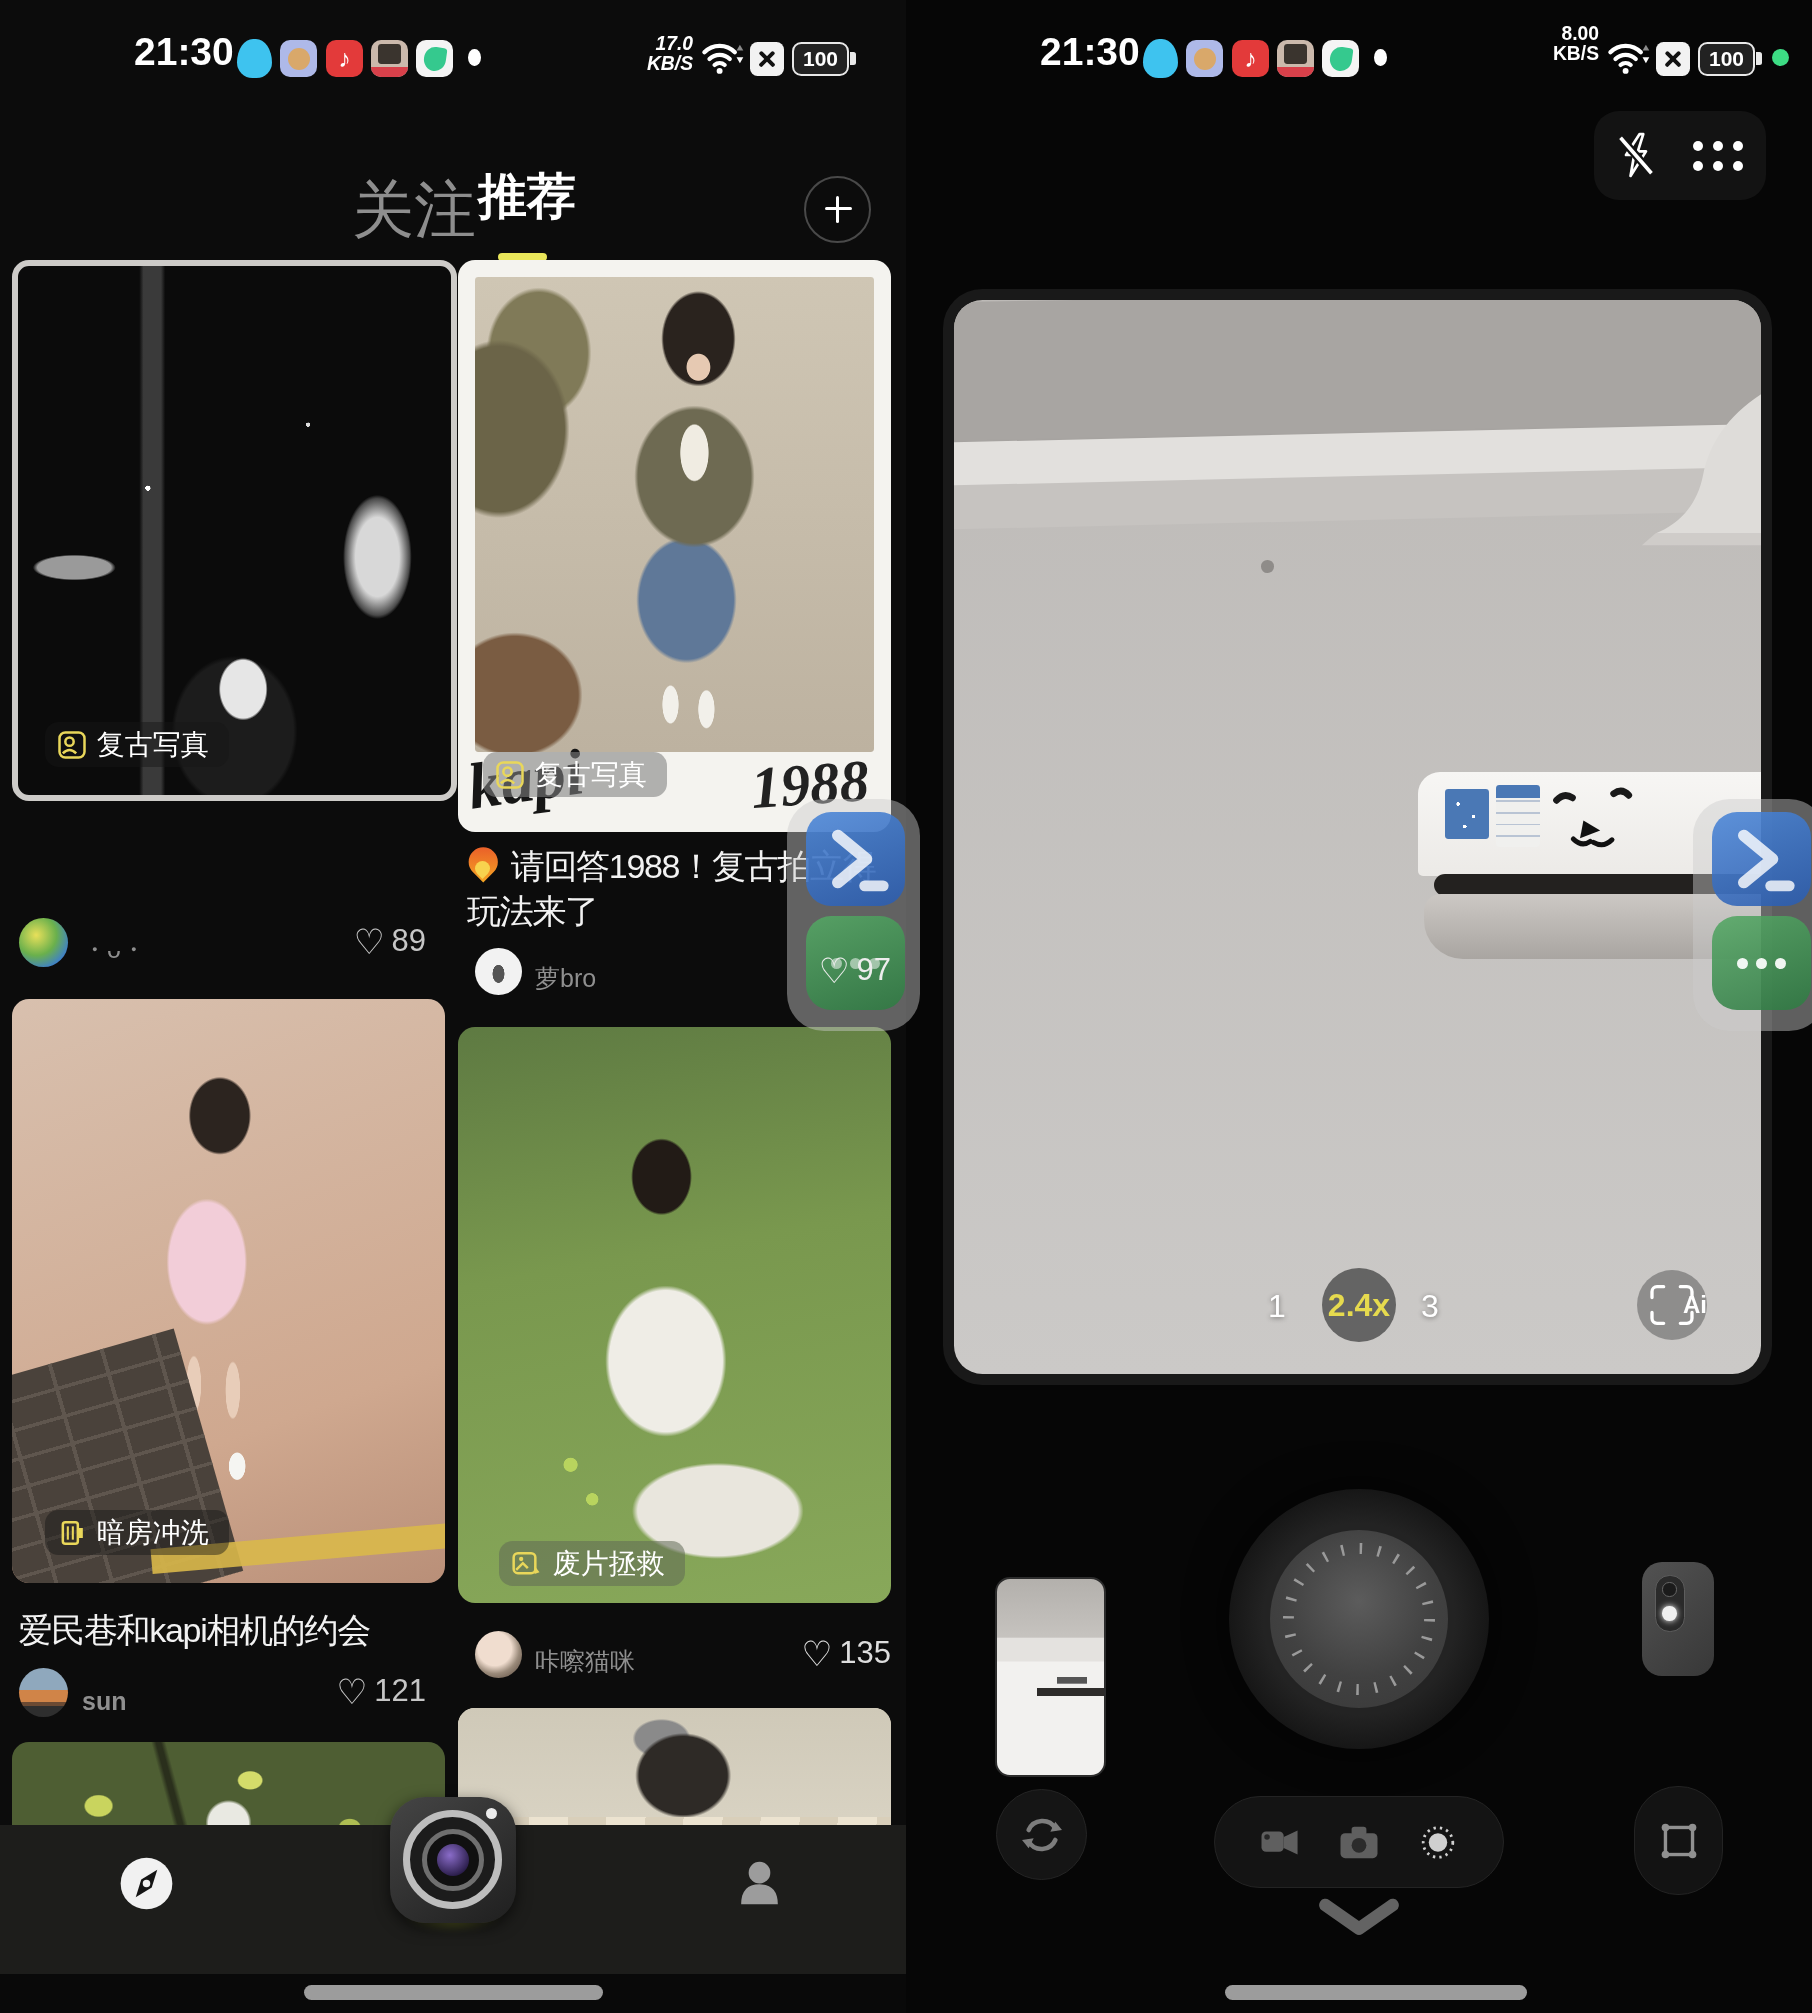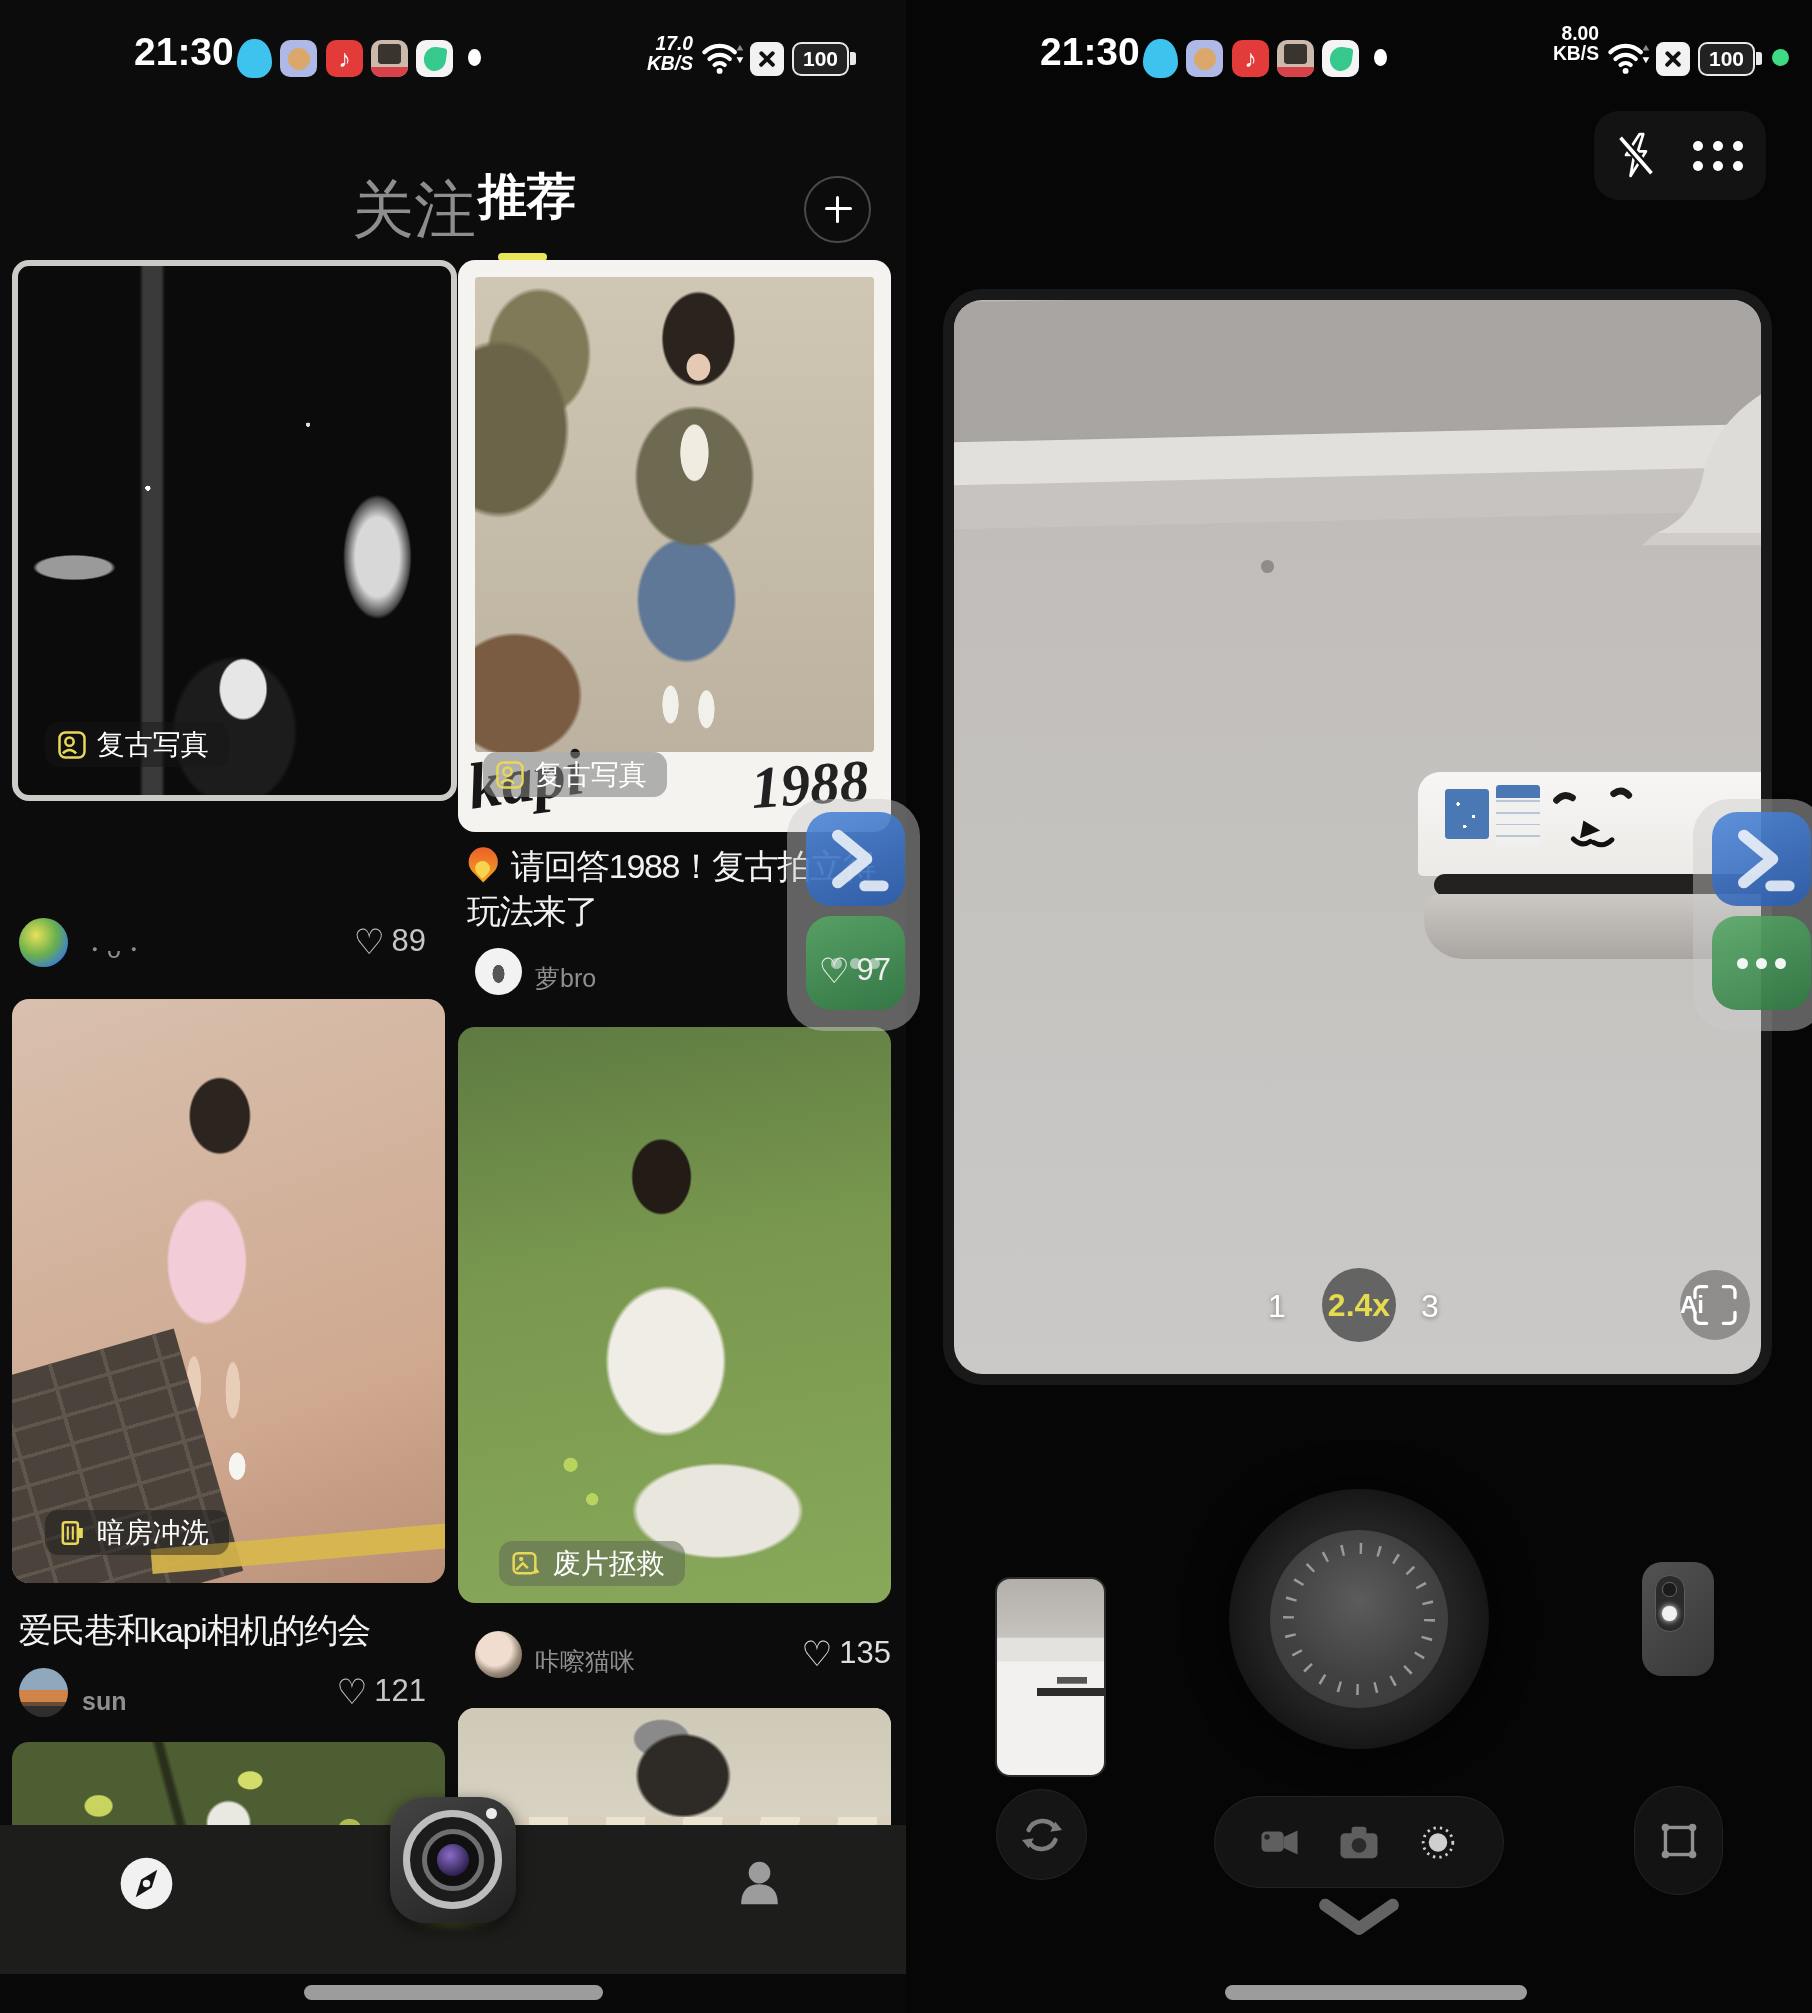--- a/index.html
+++ b/index.html
@@ -156,22 +156,22 @@
          background-image:radial-gradient(3.4px 3.4px at 30% 30%,#fff 0 50%,transparent 55%),
                           radial-gradient(3.4px 3.4px at 65% 55%,#fff 0 50%,transparent 55%),
                           radial-gradient(3.4px 3.4px at 45% 75%,#fff 0 50%,transparent 55%);}
   .ac-label{position:absolute;left:542px;top:485px;width:44px;height:62px;border-radius:3.4px;background:#f0f0ee;
          background-image:linear-gradient(#4a78b5 0 12.6px,transparent 12.6px),
                           repeating-linear-gradient(0deg,transparent 0 10px,#b9c4d4 10px 11.7px);}
   .zlabel{position:absolute;font-size:32px;color:#fff;text-shadow:0 0.8px 5px rgba(0,0,0,.45);}
   .zactive{position:absolute;left:368px;top:968px;width:74px;height:74px;border-radius:50%;
            background:rgba(72,72,72,.78);display:flex;align-items:center;justify-content:center;
            font-size:32px;font-weight:bold;}
-  .aibtn{position:absolute;left:726px;top:970px;width:70px;height:70px;border-radius:50%;
-         background:rgba(92,92,92,.55);display:flex;align-items:center;justify-content:flex-start;}
+  .aibtn{position:absolute;left:683px;top:970px;width:70px;height:70px;border-radius:50%;
+         background:rgba(92,92,92,.55);display:flex;align-items:center;justify-content:flex-end;}
   .ai-t{position:absolute;font-size:24px;font-weight:bold;color:#fff;}
   .thumb{position:absolute;left:89px;top:1577px;width:111px;height:200px;border-radius:15px;
          border:2.5px solid #2c2c2c;box-sizing:border-box;background:#f2f1ef;
          background-image:
            linear-gradient(#2e2c2a,#2e2c2a),
            linear-gradient(#555,#555),
            linear-gradient(#e4e2df,#e4e2df),
            linear-gradient(#b3b0ac,#c6c3bf);
          background-repeat:no-repeat;
          background-size:67px 8.4px,30px 6.7px,100% 12%,100% 30%;

